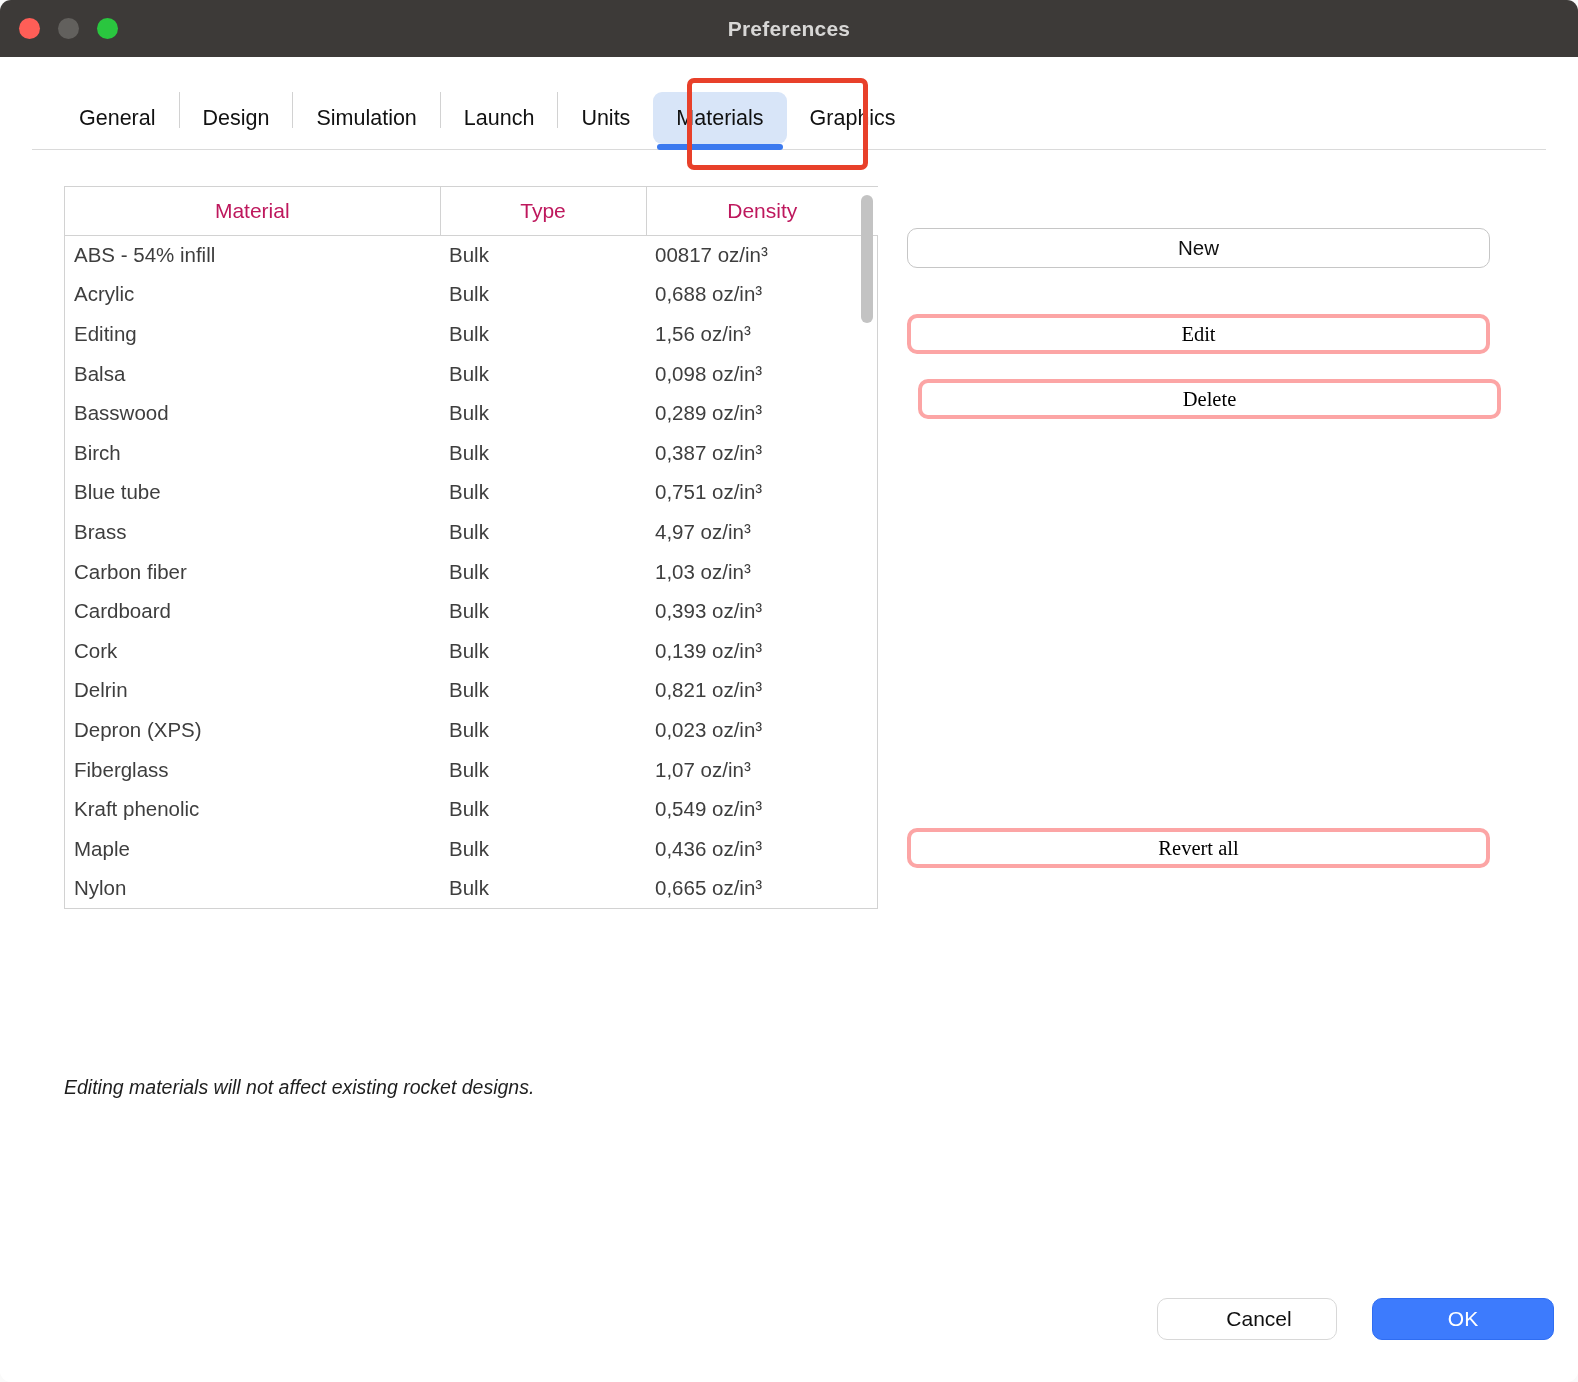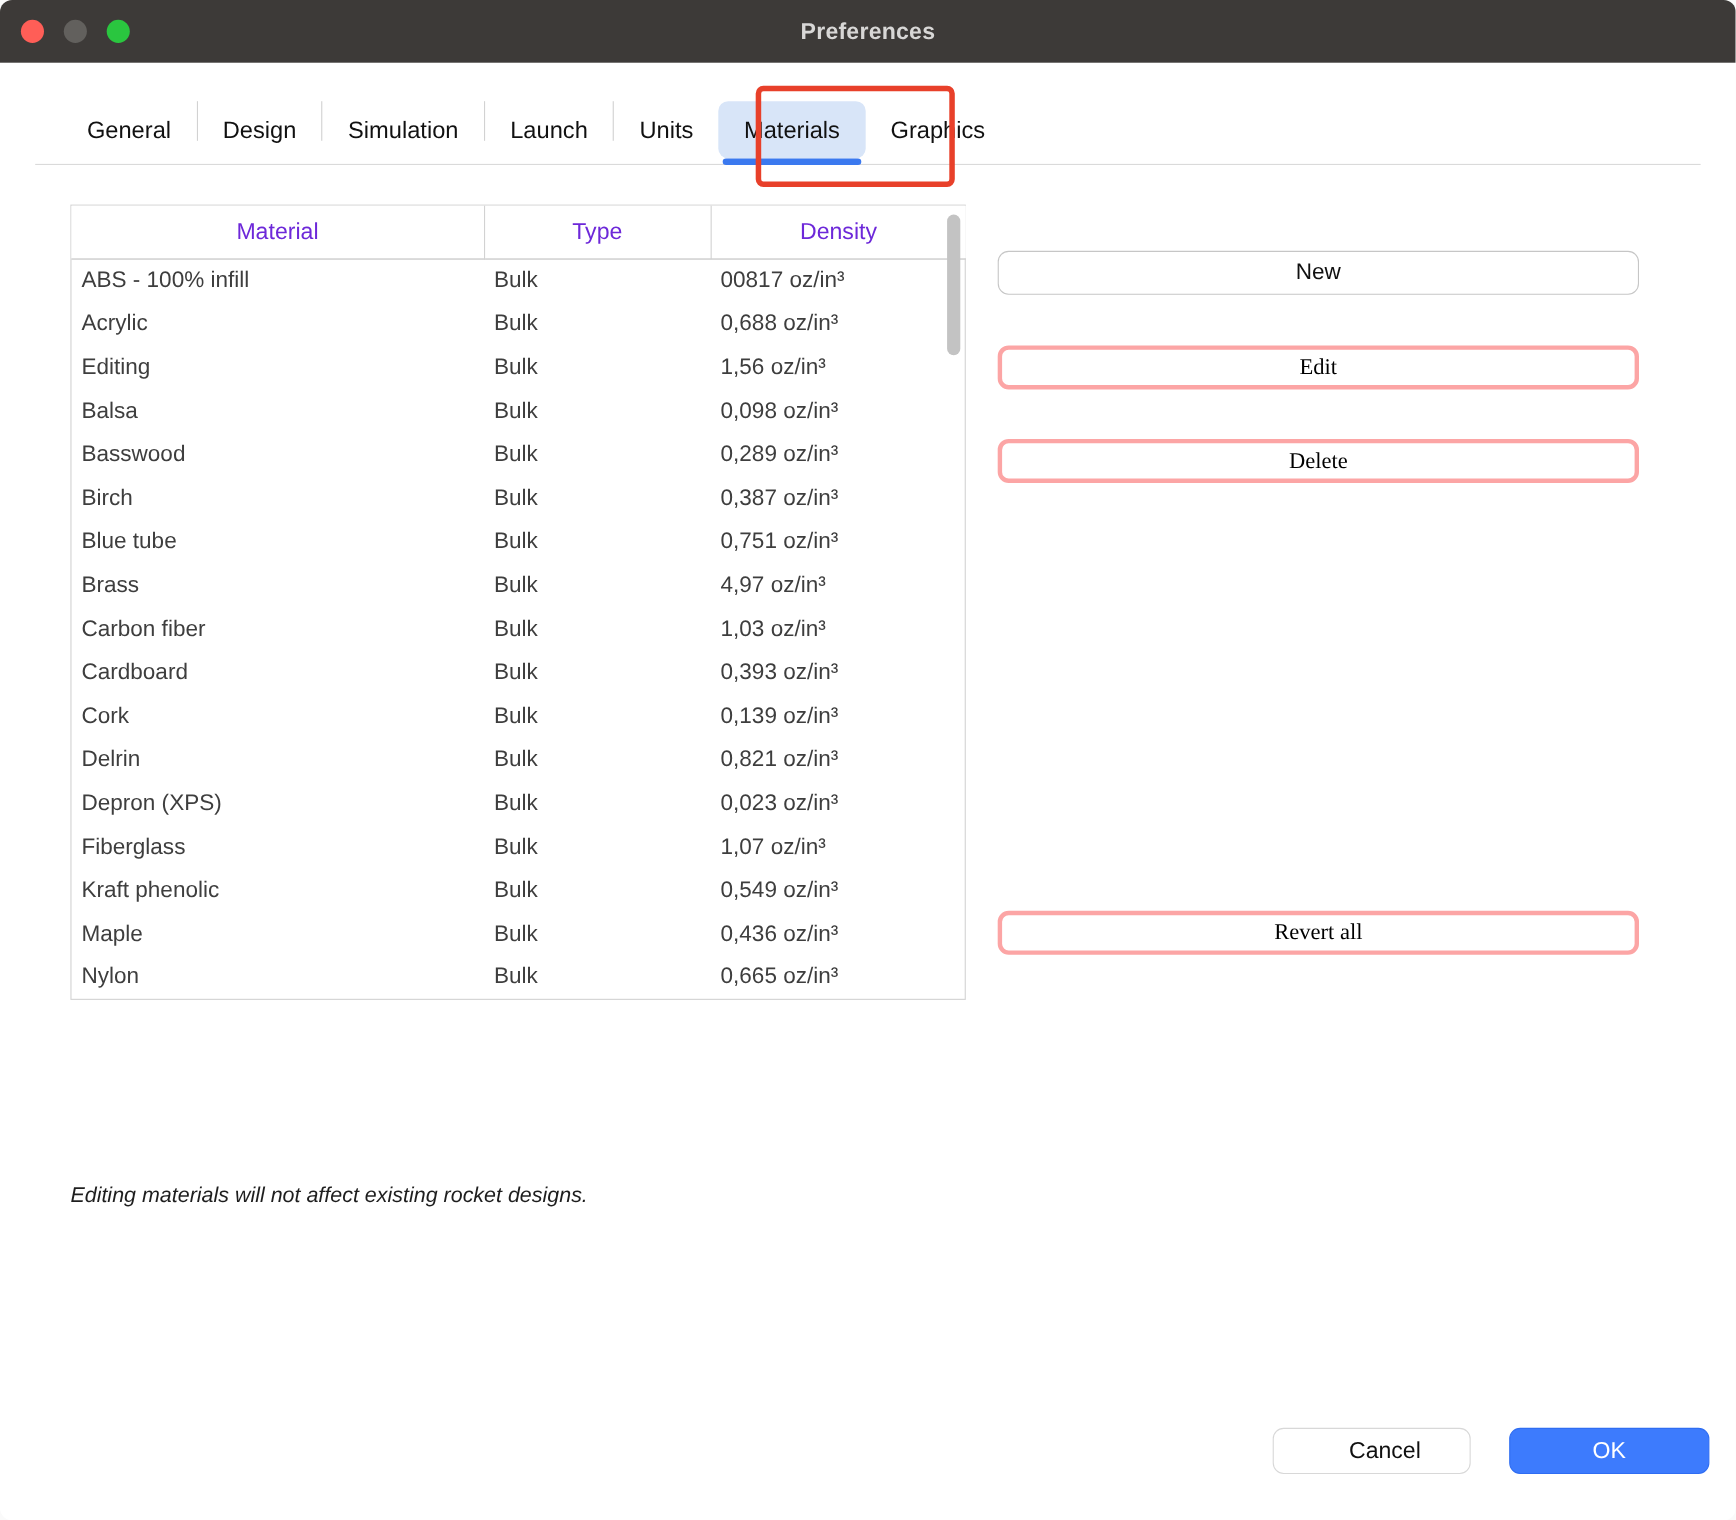--- a/index.html
+++ b/index.html
@@ -43,21 +43,21 @@
     border:5px solid #e8402a; border-radius:7px; z-index:4; pointer-events:none;
   }
 
   
   .table-wrap {
     position:absolute; left:64px; top:186px; width:814px; height:723px;
     border:1px solid #d2d2d2; background:#fff;
   }
   table.materials { width:100%; border-collapse:collapse; table-layout:fixed; }
   table.materials th {
-    height:48px; font-weight:normal; font-size:21px; color:#6d28d9;
+    height:48px; font-weight:normal; font-size:21px; color:#be185d;
     text-align:center; border-bottom:1px solid #d2d2d2; border-right:1px solid #d2d2d2;
     background:#fff;
   }
   table.materials th:last-child { border-right:none; }
   table.materials td {
     height:39.6px; font-size:20.5px; color:#3e3e3e; padding-left:9px;
     overflow:hidden; white-space:nowrap;
   }
   .scrollbar-thumb {
     position:absolute; right:4px; top:8px; width:12px; height:128px;
@@ -68,21 +68,21 @@
   .side-btn {
     position:absolute; left:907px; width:583px; height:40px;
     border-radius:10px; background:#fff; font-size:20.5px;
     font-family:"Liberation Sans", sans-serif;
     display:flex; align-items:center; justify-content:center;
   }
   .side-btn.enabled  { border:1px solid #c6c6c6; color:#101010; }
   .side-btn.disabled { border:4px solid #fca5a5; color:#000000;font-family:Liberation Serif, serif; }
   #btn-new    { top:228px; }
   #btn-edit   { top:314px; }
-  #btn-delete { top:399px; }
+  #btn-delete { top:379px;margin-left:11px; }
   #btn-revert { top:828px; }
 
   
   .note {
     position:absolute; left:64px; top:1076px; font-style:italic;
     font-size:19.5px; color:#1e1e1e;
   }
 
   
   .bottom-btn {
@@ -135,21 +135,21 @@
         </colgroup>
       <thead>
         <tr>
           <th>Material</th>
           <th>Type</th>
           <th>Density</th>
         </tr>
       </thead>
       <tbody>
           <tr>
-            <td>ABS - 100% infill</td>
+            <td>ABS - 54% infill</td>
             <td>Bulk</td>
             <td>00817 oz/in³</td>
           </tr>
           <tr>
             <td>Acrylic</td>
             <td>Bulk</td>
             <td>0,688 oz/in³</td>
           </tr>
           <tr>
             <td>Editing</td>

